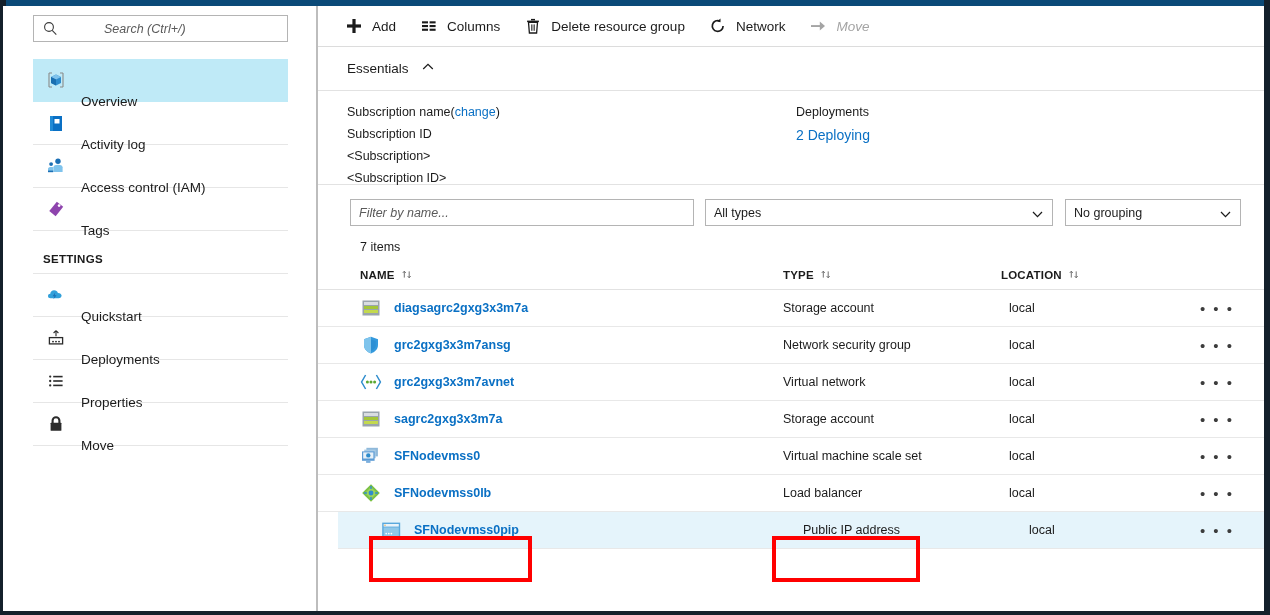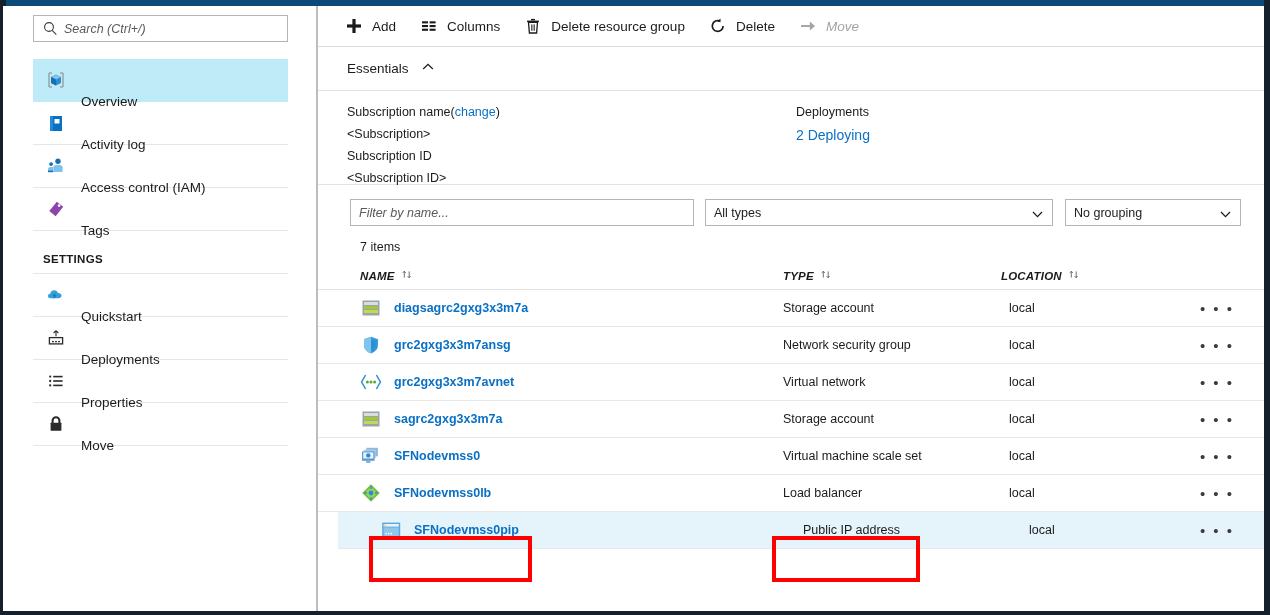--- a/index.html
+++ b/index.html
@@ -67,20 +67,21 @@
   }
   .search-input {
     border: 0;
     outline: 0;
     width: 100%;
     font-family: "Liberation Sans", sans-serif;
     font-size: 12.5px;
     font-style: italic;
     color: #5a5a5a;
     background: transparent;
+    margin-left: 40px;
   }
   .search-input::placeholder { color: #5a5a5a; font-style: italic; opacity: 1; }
 
   .nav-list { margin-top: 17px; }
 
   .nav-item {
     position: relative;
     height: 43px;
     margin: 0 26px 0 30px;
     display: flex;
@@ -273,23 +274,22 @@
     height: 28px;
     padding-left: 42px;
     border-bottom: 1px solid #e2e2e2;
   }
   .th {
     font-size: 11.5px;
     font-weight: bold;
     color: #1b1b1b;
     letter-spacing: 0.2px;
     display: flex;
-    align-items: center;
-    cursor: pointer;
-    font-style: italic;
+    align-items: flex-start;
+    cursor: pointer;
   }
   .th .sort { margin-left: 6px; }
   .th-name { width: 423px; }
   .th-type { width: 218px; }
   .th-loc  { width: 200px; }
 
   .tr {
     display: flex;
     align-items: center;
     height: 37px;
@@ -525,21 +525,21 @@
         <span class="tb-label">Delete resource group</span>
       </div>
 
       <div class="tb-btn">
         <span class="tb-ico">
           <svg width="18" height="18" viewBox="0 0 18 18">
             <path d="M14.1 9 A5.4 5.4 0 1 1 10.9 4" fill="none" stroke="#1b1b1b" stroke-width="1.7"></path>
             <path d="M11.5 1.6 L11.5 5.2 L8 4.4 Z" fill="#1b1b1b"></path>
           </svg>
         </span>
-        <span class="tb-label">Delete</span>
+        <span class="tb-label">Network</span>
       </div>
 
       <div class="tb-btn disabled">
         <span class="tb-ico">
           <svg width="18" height="18" viewBox="0 0 18 18">
             <rect x="2" y="8.1" width="10.4" height="1.9" fill="#a4a4a4"></rect>
             <path d="M10.8 4.6 L16 9 L10.8 13.4 Z" fill="#a4a4a4"></path>
           </svg>
         </span>
         <span class="tb-label">Move</span>
@@ -553,22 +553,22 @@
         <svg width="14" height="14" viewBox="0 0 14 14">
           <path d="M2.2 9 L7 4.4 L11.8 9" fill="none" stroke="#1b1b1b" stroke-width="1.25"></path>
         </svg>
       </span>
     </div>
 
     <div class="essentials-body">
       <div class="ess-line">
         <span>Subscription name</span><span>(</span><span class="ess-link">change</span><span>)</span>
       </div>
+      <div class="ess-line">Subscription ID</div>
       <div class="ess-line">&lt;Subscription&gt;</div>
-      <div class="ess-line">Subscription ID</div>
       <div class="ess-line">&lt;Subscription ID&gt;</div>
 
       <div class="ess-right">
         <div class="ess-line">Deployments</div>
         <div class="ess-deploy">2 Deploying</div>
       </div>
     </div>
 
     <div class="filter-row">
       <input class="filter-input" type="text" placeholder="Filter by name..." style="">

